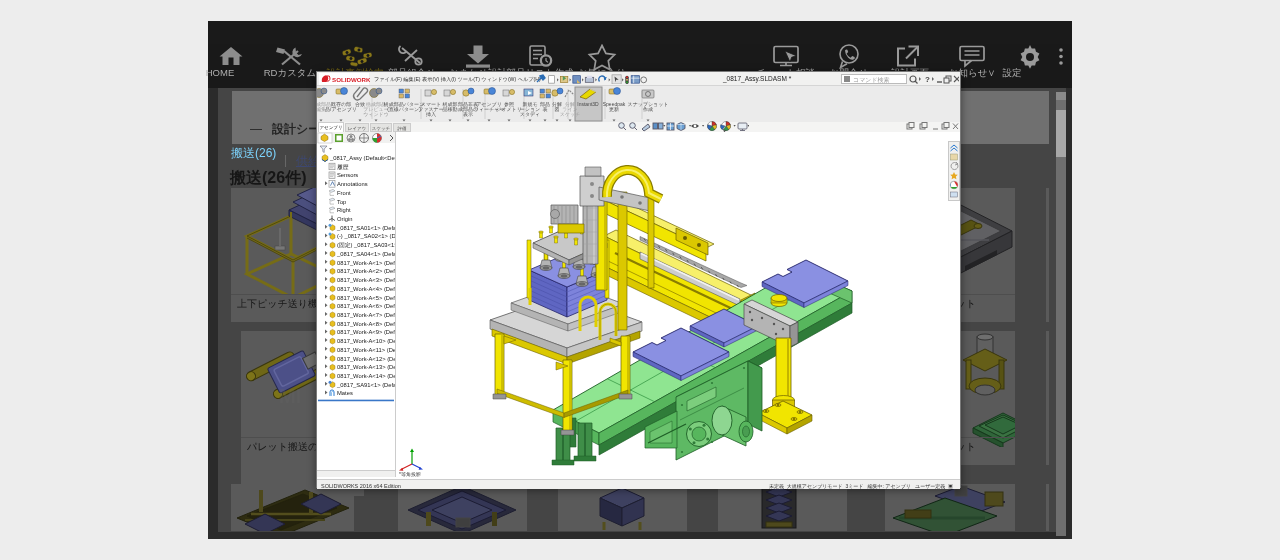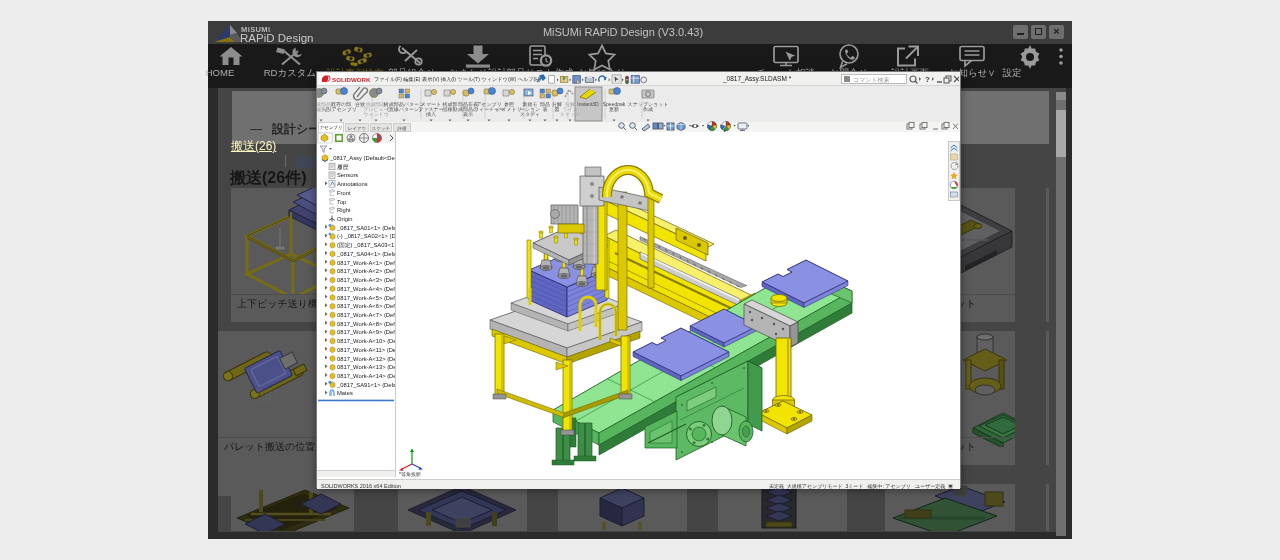--- a/index.html
+++ b/index.html
@@ -14,39 +14,20 @@
   .tblabel { position:absolute; top:23px; font-size:9.5px; color:#aeaeae; text-align:center; white-space:nowrap; transform:translateX(-50%); }
   .card { position:absolute; background:#5a5a5a; overflow:hidden; }
   .cardlabel { position:absolute; left:6px; font-size:10px; color:#181818; white-space:nowrap; }
   #sw { position:absolute; left:316px; top:71px; width:645px; height:417px; background:#ffffff; border:1px solid #7a7a7a; box-shadow:0 2px 8px rgba(0,0,0,.45); }
 </style>
 </head>
 <body>
 
 <div id="app">
 
-  <div id="titlebar">
-    <svg class="abs" style="left:5px;top:3px" width="32" height="19" viewBox="0 0 32 19">
-      <polygon points="1,18 17,1 17,13" fill="#2a3a6a"></polygon>
-      <polygon points="1,18 17,13 22,18" fill="#8a7210"></polygon>
-      <polygon points="17,1 24,9 17,11" fill="#8a8a8a"></polygon>
-      <polygon points="24,9 29,18 22,18 17,13 17,11" fill="#5a5a5a"></polygon>
-    </svg>
-    <div class="abs" style="left:33px;top:4px;font-size:7.5px;font-weight:bold;color:#b8b8b8;letter-spacing:.4px">MiSUMi</div>
-    <div class="abs" style="left:32px;top:11px;font-size:11.5px;color:#c8c8c8">RAPiD Design</div>
-    <div class="abs" style="left:330px;top:5px;width:170px;text-align:center;font-size:11px;color:#c3c3c3">MiSUMi RAPiD Design (V3.0.43)</div>
-
-    <div class="abs" style="left:805px;top:4px;width:15px;height:14px;background:#6e6e6e;border-radius:2px">
-        <div class="abs" style="left:4px;top:8px;width:7px;height:2px;background:#222"></div>
-      </div>
-    <div class="abs" style="left:823px;top:4px;width:15px;height:14px;background:#6e6e6e;border-radius:2px">
-        <div class="abs" style="left:4px;top:3px;width:7px;height:7px;border:1.5px solid #222"></div>
-      </div>
-    <div class="abs" style="left:841px;top:4px;width:15px;height:14px;background:#6e6e6e;border-radius:2px;color:#222;font-size:11px;font-weight:bold;text-align:center;line-height:13px">×</div>
-  </div>
 
   <div id="toolbar">
     <svg class="abs" style="left:0;top:0" width="864" height="44" viewBox="0 0 864 44">
 
       <g fill="#8d8d8d">
         <path d="M11.5 12.5 L23 3 L34.5 12.5 L31.5 12.5 L31.5 21 L14.5 21 L14.5 12.5 Z"></path>
         <rect x="20.5" y="13.5" width="5" height="7.5" fill="#191919"></rect>
       </g>
 
       <g stroke="#8d8d8d" stroke-width="2.2" fill="none">
@@ -144,21 +125,21 @@
 
   <div id="content">
     <div class="dstrip" style="left:0;top:0;width:10px;height:451px"></div>
     <div class="dstrip" style="left:858px;top:0;width:6px;height:451px"></div>
     <div class="dstrip" style="left:0;top:444px;width:864px;height:7px"></div>
 
     <div class="abs" style="left:24px;top:3px;width:817px;height:53px;background:#707070"></div>
     <div class="abs" style="left:42px;top:34px;font-size:12px;color:#252525">—</div>
     <div class="abs" style="left:64px;top:33px;font-size:12px;font-weight:bold;color:#252525">設計シーンを</div>
 
-    <div class="abs" style="left:23px;top:50px;font-size:12px;color:#fef9c3;text-decoration:underline">搬送(26)</div>
+    <div class="abs" style="left:23px;top:57px;font-size:12px;color:#7dd3fc;">搬送(26)</div>
     <div class="abs" style="left:76px;top:65px;font-size:12px;color:#6a6a6a">|</div>
     <div class="abs" style="left:88px;top:65px;font-size:12px;color:#3e4870;text-decoration:underline">供給・排出・集</div>
 
     <div class="abs" style="left:22px;top:80px;font-size:16px;font-weight:bold;color:#161616">搬送(26件)</div>
 
     <div class="card" style="left:23px;top:100px;width:123px;height:134px">
       <svg width="123" height="106" viewBox="0 0 123 106">
         <g fill="none" stroke="#766c16" stroke-width="3">
           <polygon points="16,48 60,28 106,50 62,72"></polygon>
           <polygon points="16,86 60,66 106,88 62,110"></polygon>
@@ -178,21 +159,21 @@
         <polygon points="62,14 90,1 118,15 90,29" fill="#4b4f7e" stroke="#212344"></polygon>
         <polygon points="66,7 90,-4 114,8 90,20" fill="#56598b" stroke="#212344"></polygon>
         <line x1="60" y1="24" x2="60" y2="44" stroke="#766c16" stroke-width="2"></line>
         <line x1="96" y1="36" x2="96" y2="56" stroke="#766c16" stroke-width="2"></line>
         <rect x="44" y="58" width="10" height="4" fill="#777" stroke="#444" stroke-width=".5"></rect>
         <line x1="49" y1="40" x2="49" y2="58" stroke="#696969" stroke-width="2"></line>
       </svg>
       <div class="abs" style="left:0;top:106px;width:123px;height:1px;background:#4e4e4e"></div>
       <div class="cardlabel" style="top:109px">上下ピッチ送り機構</div>
     </div>
-    <div class="card" style="left:10px;top:243px;width:123px;height:165px">
+    <div class="card" style="left:33px;top:243px;width:123px;height:165px">
       <svg width="123" height="106" viewBox="0 0 123 106">
         <g transform="rotate(-27 50 40)">
           <rect x="8" y="22" width="52" height="9" rx="4.5" fill="#6f6716" stroke="#3a360c"></rect>
           <circle cx="12" cy="26.5" r="4.5" fill="#7d7419" stroke="#3a360c"></circle>
           <rect x="24" y="50" width="58" height="9" rx="4.5" fill="#6f6716" stroke="#3a360c"></rect>
           <circle cx="28" cy="54.5" r="4.5" fill="#7d7419" stroke="#3a360c"></circle>
           <rect x="30" y="27" width="40" height="28" rx="2" fill="#4c5088" stroke="#26284e"></rect>
           <rect x="35" y="31" width="30" height="19" rx="2" fill="none" stroke="#62669e" stroke-width="1.5"></rect>
           <rect x="66" y="34" width="14" height="12" fill="#6e6e6e" stroke="#3a3a3a"></rect>
           <rect x="73" y="50" width="12" height="7" fill="#6f6716" stroke="#3a360c"></rect>

